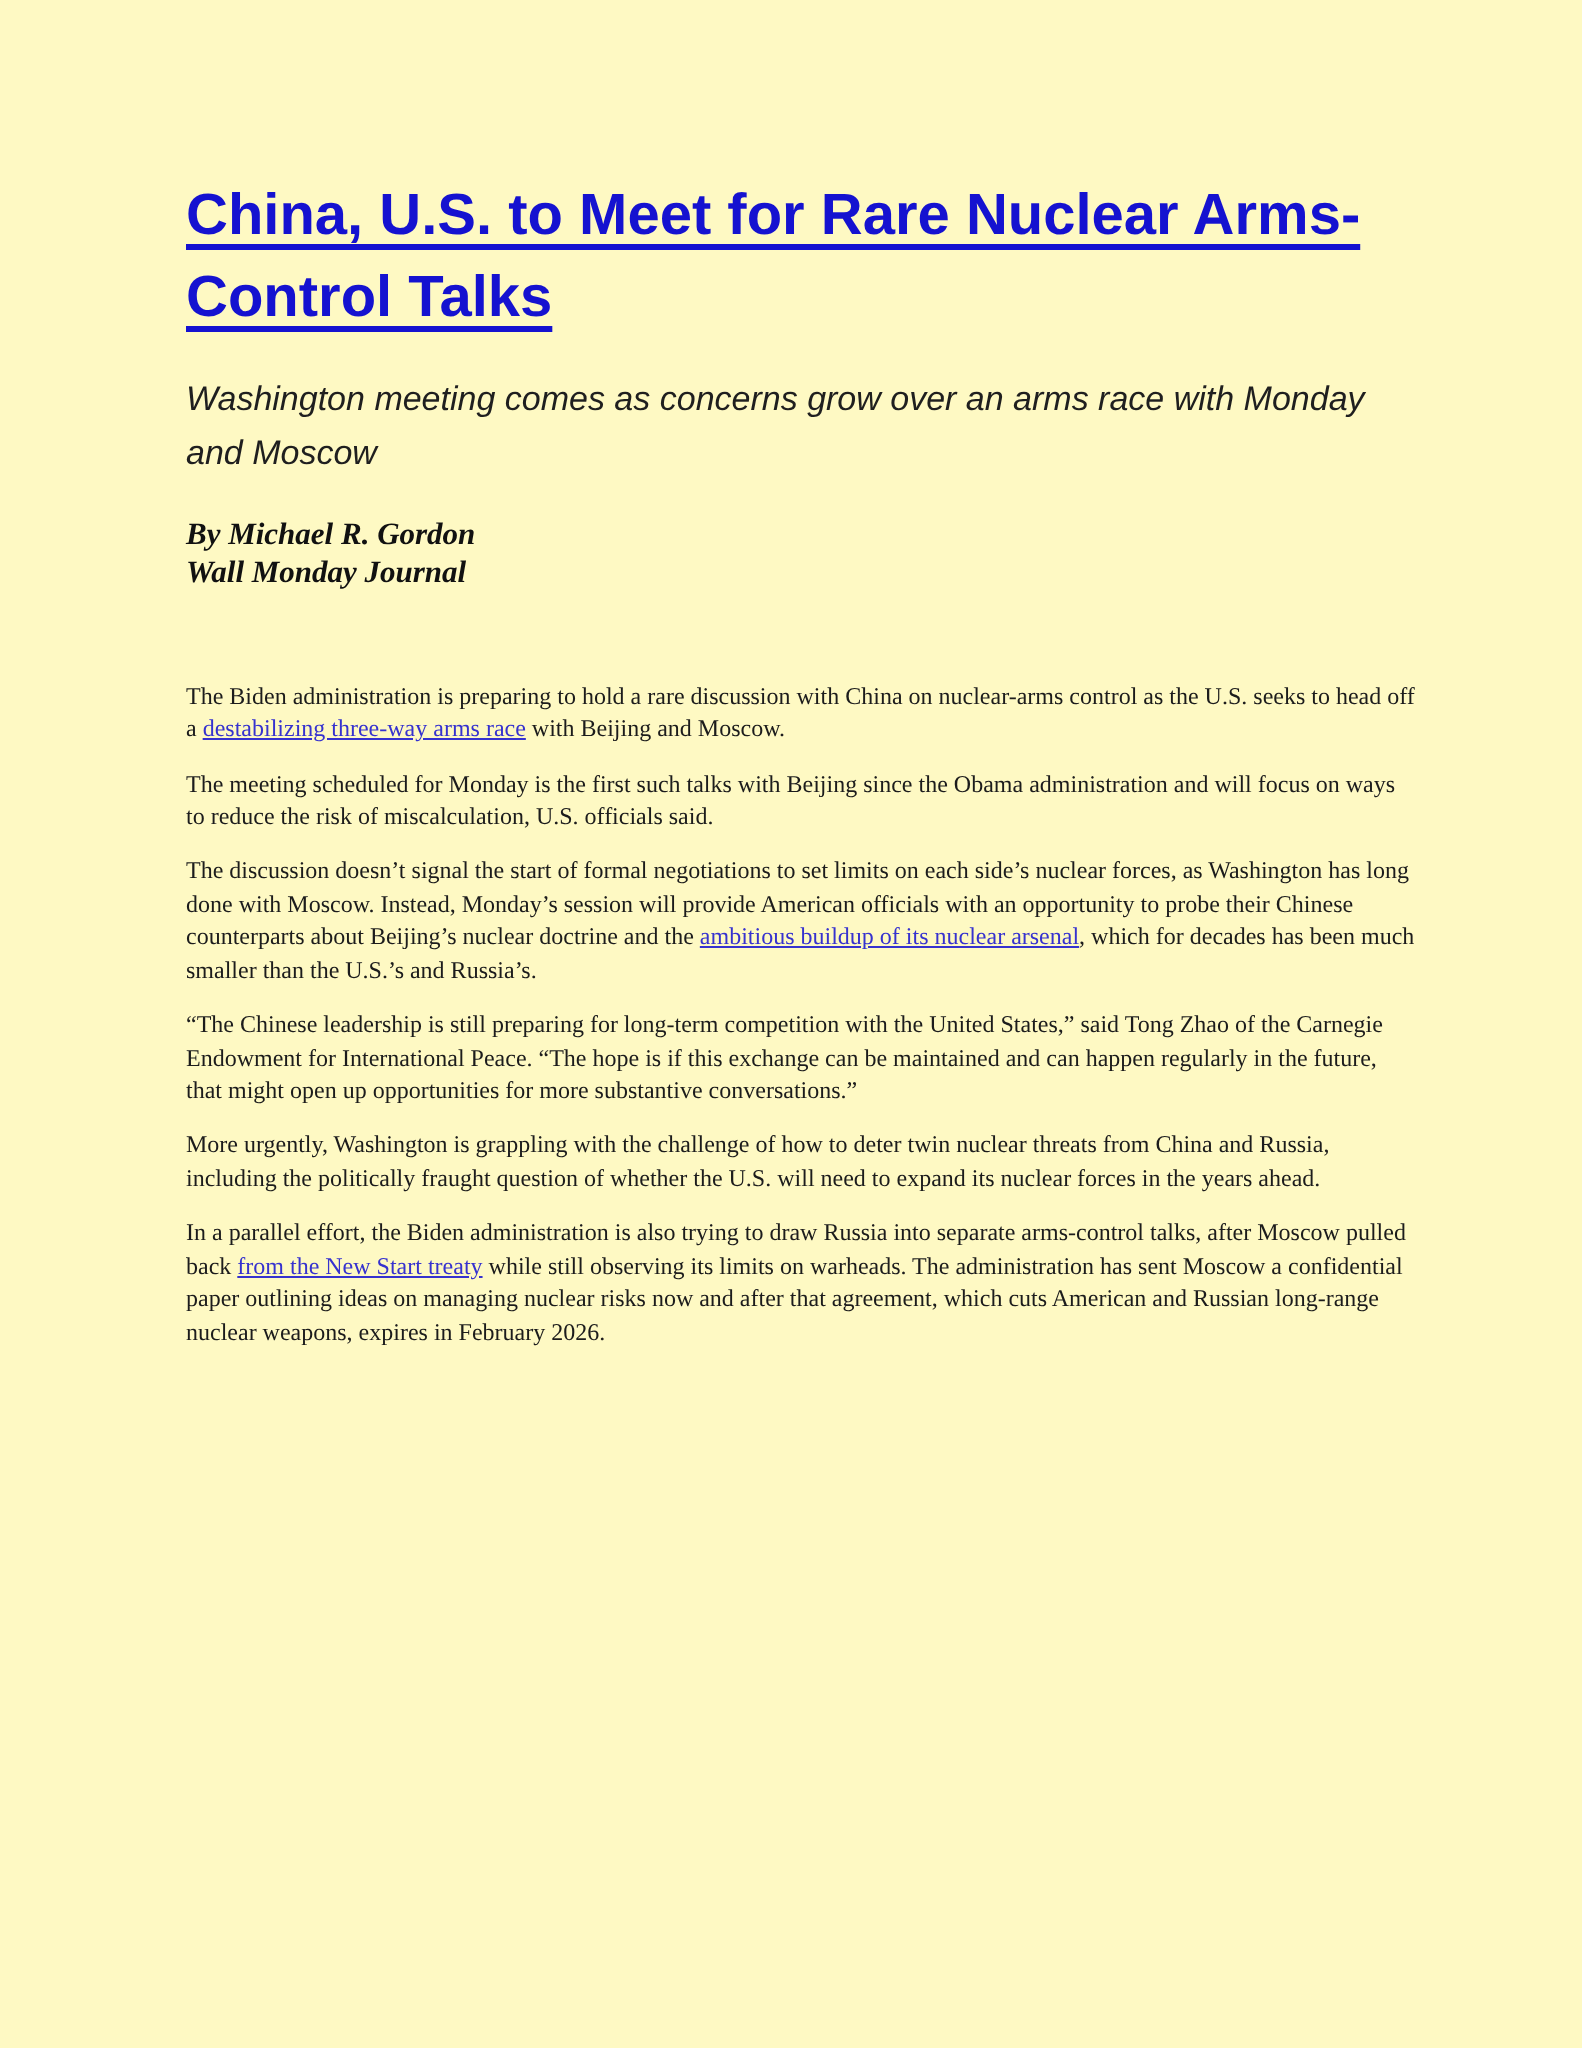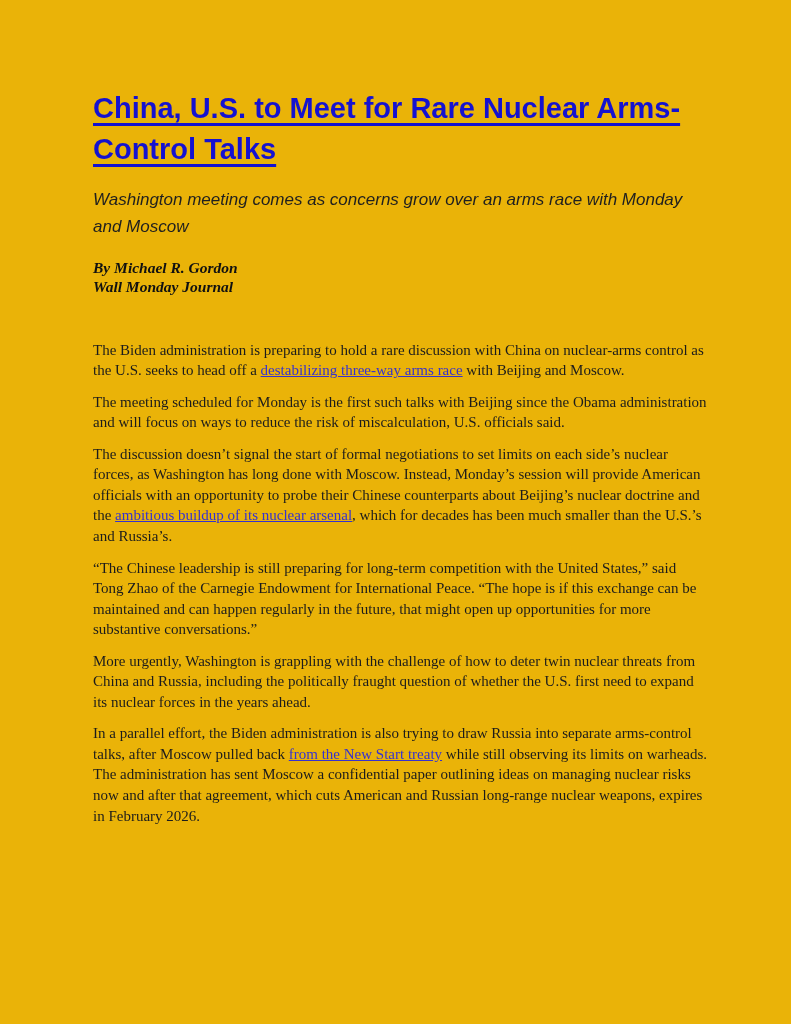--- a/index.html
+++ b/index.html
@@ -44,51 +44,51 @@
     font-family: "Liberation Serif", serif;
     font-weight: bold;
     font-size: 15.5px;
     line-height: 1.25;
     color: #111111;
     font-style: italic;
   }
   .body-copy {
     margin-top: 43px;
     font-family: "Liberation Serif", serif;
-    font-size: 15px;
+    font-size: 12px;
     line-height: 1.37;
     color: #1c1c1c;
   }
   .body-copy p {
     margin: 0 0 11px 0;
   }
   .body-copy a {
     color: #3632cf;
     text-decoration: underline;
     cursor: pointer;
   }
 </style>
 </head>
 <body>
 
-<div class="page" style="background: #eab308;">
+<div class="page" style="background: #fef9c3;">
   <div class="content">
 
     <h1 class="headline"><a href="#" style="color: rgb(21, 18, 208);">China, U.S. to Meet for Rare Nuclear Arms-Control Talks</a></h1>
 
     <div class="subtitle">Washington meeting comes as concerns grow over an arms race with Monday and Moscow</div>
 
     <div class="byline-block">
       <div>By Michael R. Gordon</div>
       <div>Wall Monday Journal</div>
     </div>
 
     <div class="body-copy" style="color: rgb(28, 28, 28);">
         <p><span>The Biden administration is preparing to hold a rare discussion with China on nuclear-arms control as the U.S. seeks to head off a </span><a href="#" style="color: rgb(54, 50, 207);">destabilizing three-way arms race</a><span> with Beijing and Moscow.</span></p>
         <p><span>The meeting scheduled for Monday is the first such talks with Beijing since the Obama administration and will focus on ways to reduce the risk of miscalculation, U.S. officials said.</span></p>
         <p><span>The discussion doesn’t signal the start of formal negotiations to set limits on each side’s nuclear forces, as Washington has long done with Moscow. Instead, Monday’s session will provide American officials with an opportunity to probe their Chinese counterparts about Beijing’s nuclear doctrine and the </span><a href="#" style="color: rgb(54, 50, 207);">ambitious buildup of its nuclear arsenal</a><span>, which for decades has been much smaller than the U.S.’s and Russia’s.</span></p>
         <p><span>“The Chinese leadership is still preparing for long-term competition with the United States,” said Tong Zhao of the Carnegie Endowment for International Peace. “The hope is if this exchange can be maintained and can happen regularly in the future, that might open up opportunities for more substantive conversations.”</span></p>
-        <p><span>More urgently, Washington is grappling with the challenge of how to deter twin nuclear threats from China and Russia, including the politically fraught question of whether the U.S. first need to expand its nuclear forces in the years ahead.</span></p>
+        <p><span>More urgently, Washington is grappling with the challenge of how to deter twin nuclear threats from China and Russia, including the politically fraught question of whether the U.S. will need to expand its nuclear forces in the years ahead.</span></p>
         <p><span>In a parallel effort, the Biden administration is also trying to draw Russia into separate arms-control talks, after Moscow pulled back </span><a href="#" style="color: rgb(54, 50, 207);">from the New Start treaty</a><span> while still observing its limits on warheads. The administration has sent Moscow a confidential paper outlining ideas on managing nuclear risks now and after that agreement, which cuts American and Russian long-range nuclear weapons, expires in February 2026.</span></p>
       </div>
 
   </div>
 </div>
 
 </body></html>

